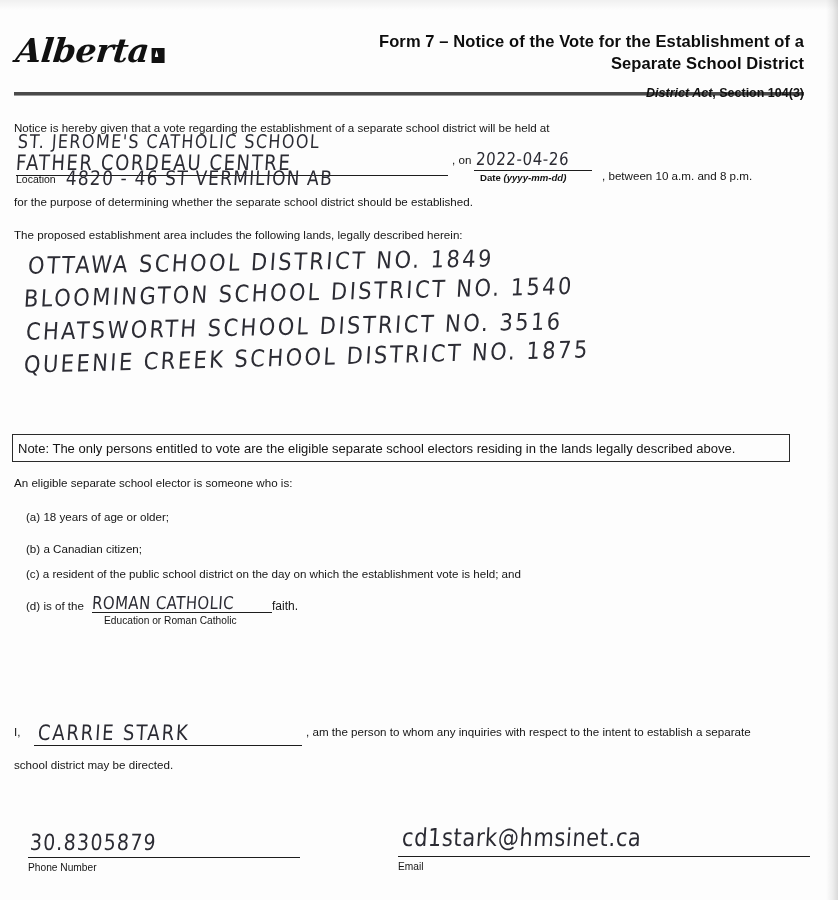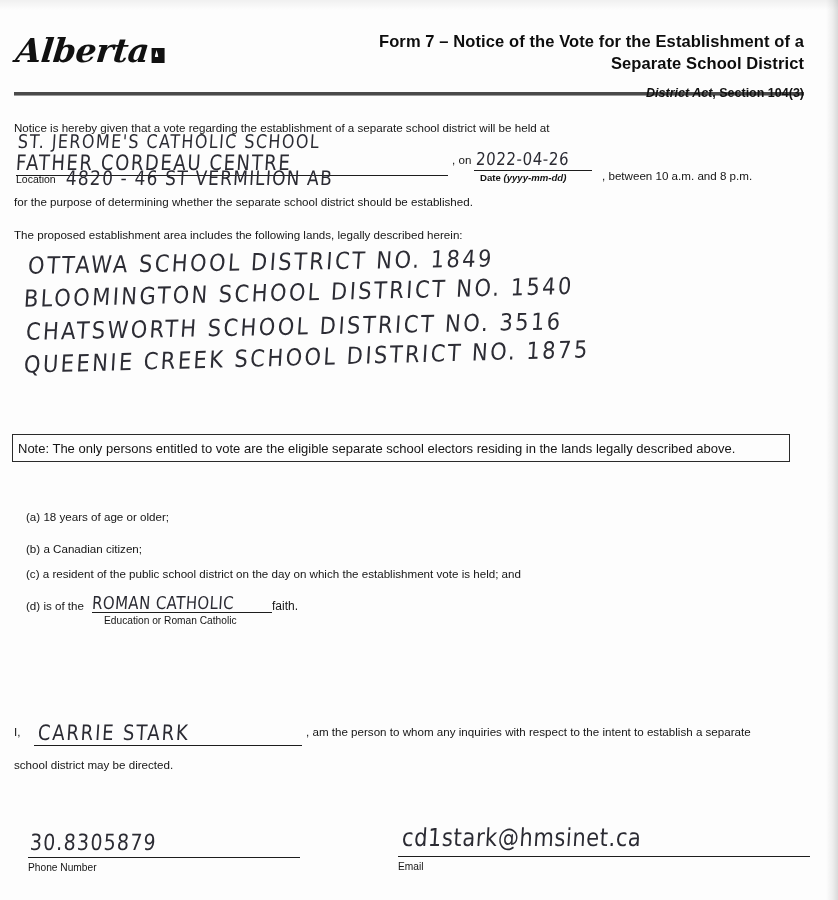--- a/index.html
+++ b/index.html
@@ -309,20 +309,21 @@
     <div class="district-row r0">OTTAWA SCHOOL DISTRICT NO. 1849</div>
     <div class="district-row r1">BLOOMINGTON SCHOOL DISTRICT NO. 1540</div>
     <div class="district-row r2">CHATSWORTH SCHOOL DISTRICT NO. 3516</div>
     <div class="district-row r3">QUEENIE CREEK SCHOOL DISTRICT NO. 1875</div>
   </div>
 
   <div class="note-box">
     <span class="note-text">Note: The only persons entitled to vote are the eligible separate school electors residing in the lands legally described above.</span>
   </div>
 
+  <div class="abs body-text elector-intro">An eligible separate school elector is someone who is:</div>
   <div class="abs body-text item-a">(a) 18 years of age or older;</div>
   <div class="abs body-text item-b">(b) a Canadian citizen;</div>
   <div class="abs body-text item-c">(c) a resident of the public school district on the day on which the establishment vote is held; and</div>
   <div class="abs body-text item-d">(d) is of the</div>
 
   <div class="abs hand hw-faith">ROMAN CATHOLIC</div>
   <div class="abs rule-faith"></div>
   <div class="abs body-text faith-suffix">faith.</div>
   <div class="abs body-text label-faith">Education or Roman Catholic</div>
 

